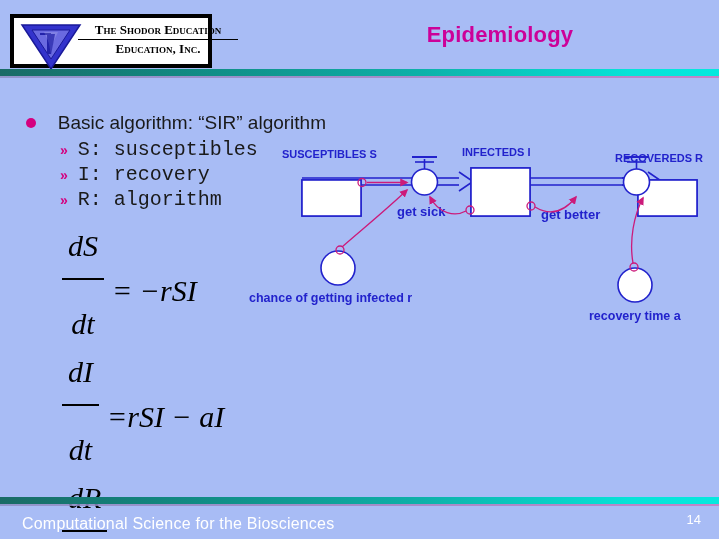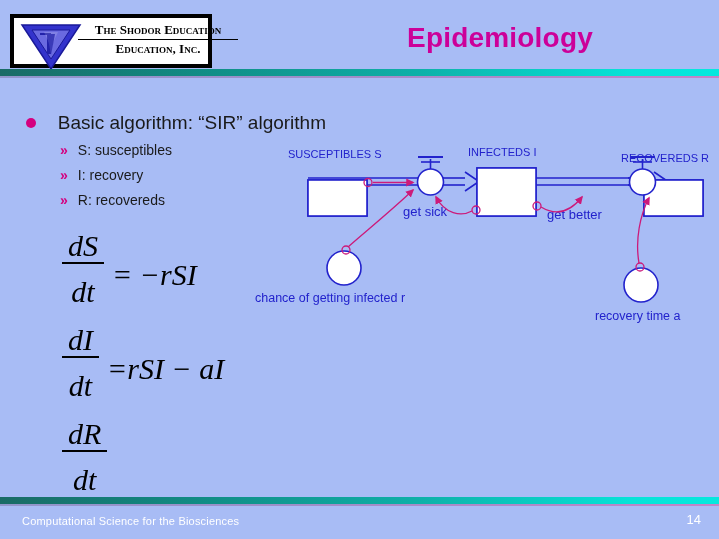--- a/index.html
+++ b/index.html
@@ -63,21 +63,21 @@
     font-weight: 600;
   }
 
   
   #slide-title {
     position: absolute;
     left: 300px;
     top: 22px;
     width: 400px;
     text-align: center;
-    font-size: 28px;
+    font-size: 22px;
     font-weight: bold;
     color: #cc0099;
     letter-spacing: 0.2px;
   }
 
   
   #top-bar {
     position: absolute;
     left: 0;
     top: 69px;
@@ -130,23 +130,24 @@
   }
   .sub-marker {
     color: #d4007f;
     font-size: 14px;
     margin-right: 10px;
     margin-top: 4px;
     flex: 0 0 auto;
     font-weight: bold;
   }
   .sub-text {
-    font-size: 14px;
+    font-size: 20px;
     color: #1a1a1a;
     line-height: 24px;
+    font-family: Liberation Mono, monospace;
   }
 
   
   #equations {
     position: absolute;
     left: 62px;
     top: 230px;
     font-family: "Liberation Serif", serif;
     font-style: italic;
     color: #000;
@@ -154,20 +155,21 @@
   .eq {
     display: flex;
     align-items: center;
     margin-bottom: 4px;
   }
   .frac {
     display: inline-flex;
     flex-direction: column;
     align-items: center;
     margin-right: 8px;
+    gap: 16px;
   }
   .frac .num {
     font-size: 30px;
     line-height: 32px;
     padding: 0 6px;
   }
   .frac .bar {
     width: 100%;
     height: 2px;
     background: #000;
@@ -178,24 +180,25 @@
     padding: 12px 6px;
   }
   .eq-rhs {
     font-size: 30px;
     white-space: pre;
   }
 
   
   #diagram {
     position: absolute;
-    left: 240px;
+    left: 234px;
     top: 140px;
     width: 479px;
     height: 195px;
+    font-weight: bold;
   }
   #diagram svg { display: block; }
 
   
   #foot-bar {
     position: absolute;
     left: 0;
     top: 497px;
     width: 719px;
     height: 7px;
@@ -207,21 +210,21 @@
     top: 504px;
     width: 719px;
     height: 2px;
     background: linear-gradient(to right, #8d8fc4 0%, #9b86c0 40%, #b27fc0 75%, #c87ac0 100%);
     opacity: 0.85;
   }
   #footer-text {
     position: absolute;
     left: 22px;
     top: 515px;
-    font-size: 11px;
+    font-size: 16px;
     color: #ffffff;
     letter-spacing: 0.2px;
   }
   #page-number {
     position: absolute;
     right: 18px;
     top: 512px;
     font-size: 13px;
     color: #ffffff;
   }
@@ -260,21 +263,21 @@
   <div class="sub-row">
     <span class="sub-marker">»</span>
     <span class="sub-text">S:  susceptibles</span>
   </div>
   <div class="sub-row">
     <span class="sub-marker">»</span>
     <span class="sub-text">I: recovery</span>
   </div>
   <div class="sub-row">
     <span class="sub-marker">»</span>
-    <span class="sub-text">R:  recovereds</span>
+    <span class="sub-text">R:  algorithm</span>
   </div>
 </div>
 
 <div id="equations">
   <div class="eq">
     <span class="frac">
       <span class="num">dS</span>
       <span class="bar"></span>
       <span class="den">dt</span>
     </span>

